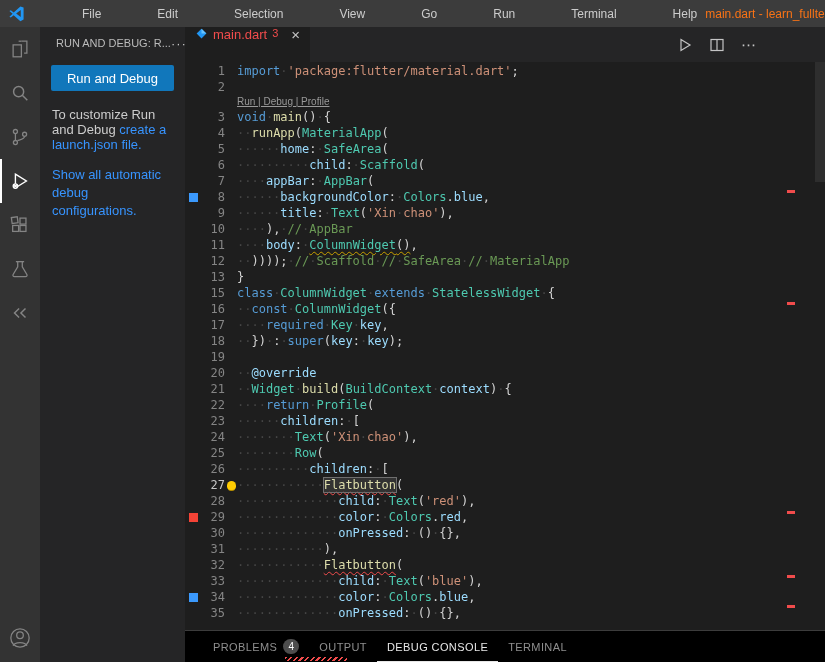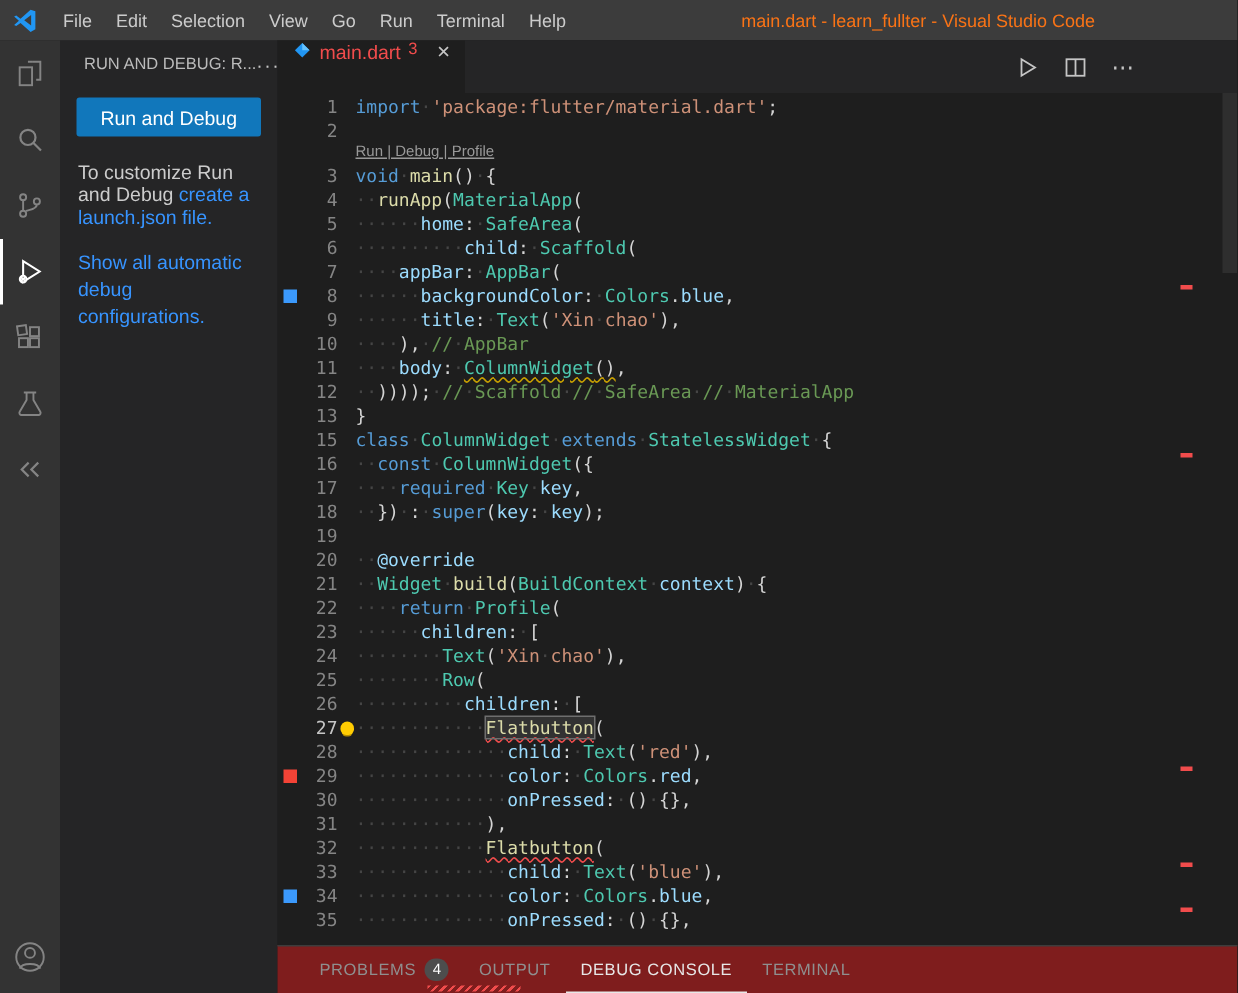--- a/index.html
+++ b/index.html
@@ -3,21 +3,21 @@
 <meta charset="utf-8">
 <style>
   * { margin:0; padding:0; box-sizing:border-box; }
   html,body { width:825px; height:662px; overflow:hidden; }
   body { background:#1e1e1e; font-family:"Liberation Sans", sans-serif; color:#cccccc; }
 
   
   .titlebar { height:27px; background:#3c3c3c; display:flex; align-items:center; font-size:12px; }
   .logo { width:17px; height:17px; margin:0 9px 0 8px; flex:0 0 auto; }
   .menubar { display:flex; height:100%; }
-  .menu-item { padding:0 8px; display:flex; align-items:center; color:#cccccc; cursor:default; }
+  .menu-item { padding:0 8px; display:flex; align-items:center; color:#cccccc; cursor:default;margin-left:40px; }
   .window-title { margin-left:auto; margin-right:95px; color:#f97316; white-space:nowrap; font-size:12px; }
 
   
   .main { display:flex; height:635px; }
 
   .activitybar { width:40px; background:#333333; display:flex; flex-direction:column; align-items:center; }
   .act-item { width:40px; height:44px; display:flex; align-items:center; justify-content:center; color:#848484; }
   .act-item.active { color:#ffffff; box-shadow:inset 2px 0 0 #ffffff; }
   .act-item svg { width:22px; height:22px; }
   .act-bottom { margin-top:auto; margin-bottom:2px; }
@@ -66,21 +66,21 @@
   .tk-sqw { text-decoration:underline wavy #c8a000; text-decoration-thickness:1px; text-underline-offset:2px; }
   .tk-boxed { background:rgba(90,90,90,0.35); outline:1px solid #6e6e6e; }
 
   .bulb { position:absolute; left:2px; top:4px; width:9px; height:9px; background:#ffcc02; border-radius:50% 50% 42% 42%; box-shadow:0 2px 0 -1px #b28b00; }
 
   .ruler { position:absolute; top:0; right:28px; width:10px; height:100%; }
   .ruler-mark { position:absolute; left:0; width:8px; height:3px; background:#f14c4c; }
   .scroll-slider { position:absolute; top:0; right:0; width:10px; height:120px; background:rgba(121,121,121,0.18); }
 
   
-  .panel { height:32px; flex:0 0 auto; border-top:1px solid #3c3c3c; background:#7f1d1d; position:relative; }
+  .panel { height:32px; flex:0 0 auto; border-top:1px solid #3c3c3c; background:#000000; position:relative; }
   .panel-tabs { display:flex; height:100%; align-items:stretch; padding-left:18px; }
   .panel-tab { display:flex; align-items:center; gap:6px; padding:0 10px; font-size:11px; letter-spacing:0.4px; color:#8f8f8f; }
   .panel-tab.active { color:#e7e7e7; box-shadow:inset 0 -1px 0 #e7e7e7; }
   .badge { background:#4d4d4d; color:#ffffff; border-radius:9px; min-width:16px; height:15px; padding:0 4px; font-size:10px; display:flex; align-items:center; justify-content:center; letter-spacing:0; }
   .panel-squiggle { position:absolute; left:100px; bottom:1px; width:62px; height:4px;
       background:repeating-linear-gradient(135deg,#f14c4c 0 1.5px, transparent 1.5px 4px); }
 </style>
 </head>
 <body>
 

